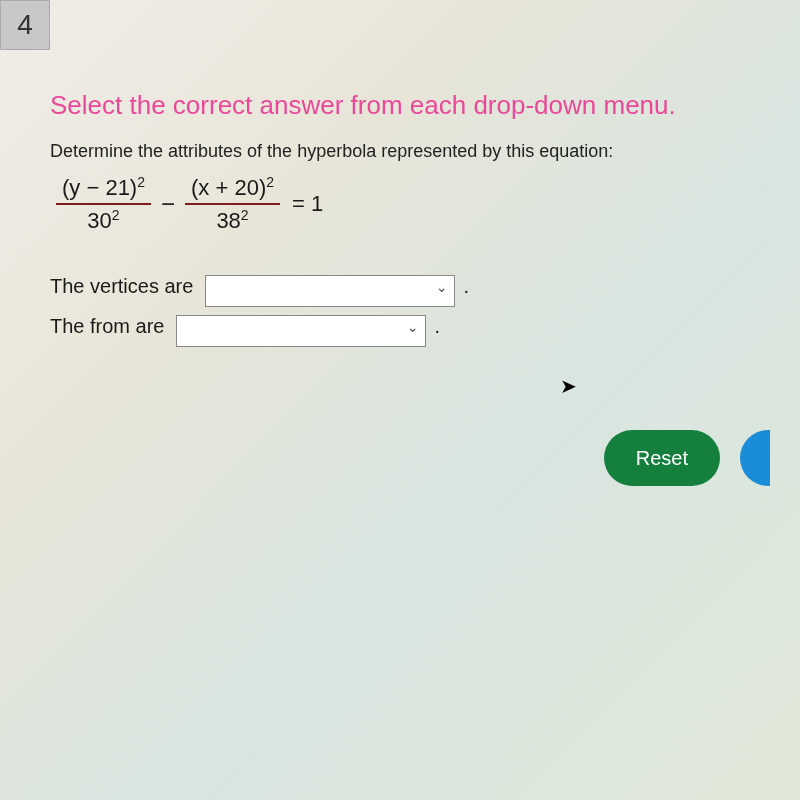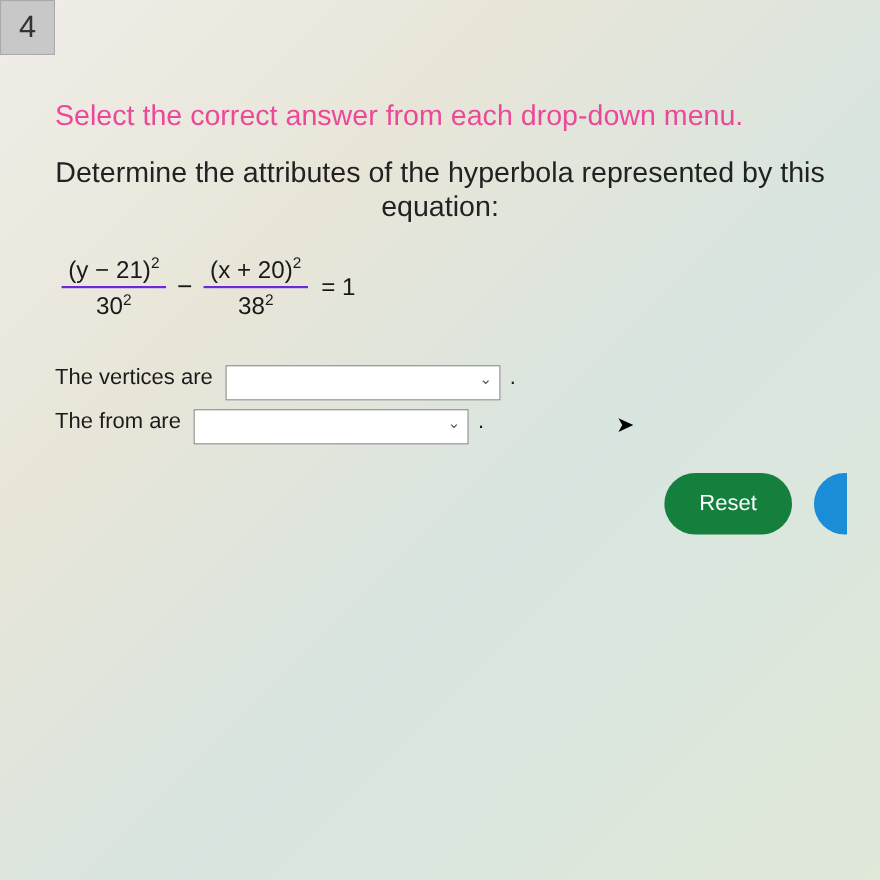--- a/index.html
+++ b/index.html
@@ -30,39 +30,38 @@
     .content {
       padding: 40px 50px;
       color: #1a1a1a;
     }
     .instruction {
       font-size: 26px;
       margin-bottom: 20px;
       color: #ec4899;
     }
     .determine-text {
-      font-size: 26px;
-      margin-bottom: 28px;
+      font-size: 18px;
+      margin-bottom: 12px;
       color: #222;
-      text-align: center;
     }
     .equation {
       font-size: 22px;
       display: flex;
       align-items: center;
       margin-bottom: 40px;
     }
     .fraction {
       display: inline-flex;
       flex-direction: column;
       align-items: center;
       margin: 0 6px;
     }
     .fraction .numerator {
-      border-bottom: 2px solid #6d28d9;
+      border-bottom: 2px solid #7f1d1d;
       padding: 0 6px 2px 6px;
     }
     .fraction .denominator {
       padding: 2px 6px 0 6px;
     }
     .minus {
       margin: 0 4px;
       font-size: 24px;
     }
     .equals-one {

